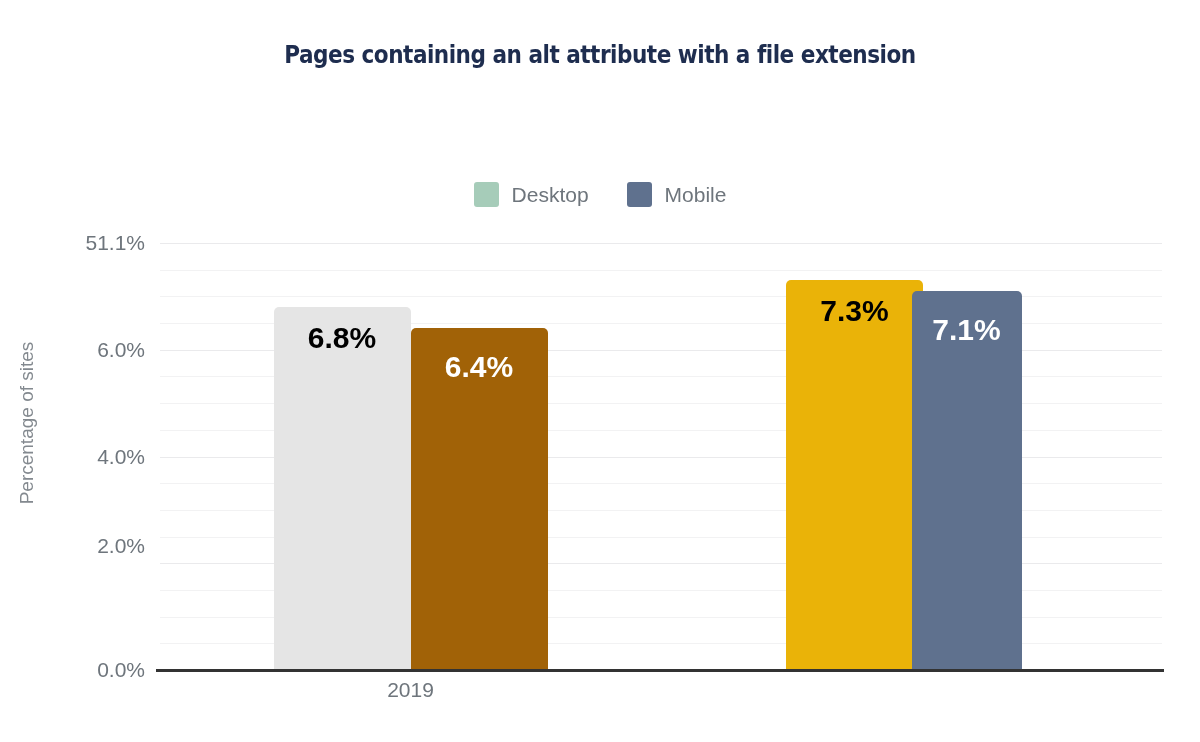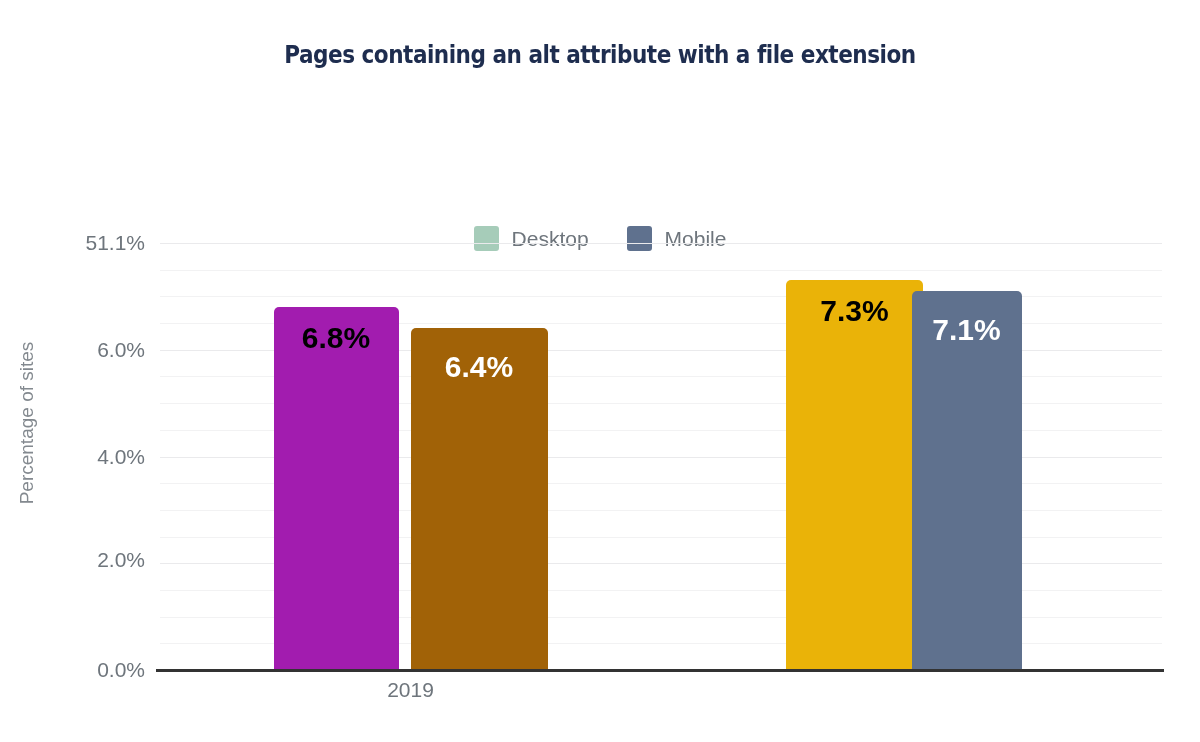--- a/index.html
+++ b/index.html
@@ -51,21 +51,20 @@
   
   .legend {
     position: absolute;
     left: 0;
     top: 182px;
     width: 1200px;
     display: flex;
     justify-content: center;
     align-items: center;
     gap: 38px;
-    margin-top: 44px;
   }
   .legend-item {
     display: flex;
     align-items: center;
     gap: 13px;
   }
   .legend-swatch {
     width: 25px;
     height: 25px;
     border-radius: 3px;
@@ -194,21 +193,21 @@
     <div class="legend-item">
       <span class="legend-swatch" style="background:#5f718e"></span>
       <span class="legend-label">Mobile</span>
     </div>
   </div>
 
   <div class="y-axis-title">Percentage of sites</div>
 
   <div class="y-ticks" id="y-ticks">
       <div class="y-tick-label" style="top: 427px;">0.0%</div>
-      <div class="y-tick-label" style="top: 317px;">2.0%</div>
+      <div class="y-tick-label" style="top: 303px;">2.0%</div>
       <div class="y-tick-label" style="top: 213.5px;">4.0%</div>
       <div class="y-tick-label" style="top: 106.75px;">6.0%</div>
       <div class="y-tick-label" style="top: 0px;">51.1%</div>
     </div>
 
   <div class="plot" id="plot">
     <div class="gridlines" id="gridlines">
         <div class="gridline major" style="top: 427px;"></div>
         <div class="gridline" style="top: 400.312px;"></div>
         <div class="gridline" style="top: 373.625px;"></div>
@@ -221,21 +220,21 @@
         <div class="gridline" style="top: 186.812px;"></div>
         <div class="gridline" style="top: 160.125px;"></div>
         <div class="gridline" style="top: 133.438px;"></div>
         <div class="gridline major" style="top: 106.75px;"></div>
         <div class="gridline" style="top: 80.0625px;"></div>
         <div class="gridline" style="top: 53.375px;"></div>
         <div class="gridline" style="top: 26.6875px;"></div>
         <div class="gridline major" style="top: 0px;"></div>
       </div>
     <div id="bars">
-        <div class="bar desktop" style="left: 113.5px; width: 125px; height: 362.95px; background: #a21caf;">
+        <div class="bar desktop" style="left: 113.5px; width: 137px; height: 362.95px; background: #e5e5e5;">
           <span class="bar-value">6.8%</span>
         </div>
         <div class="bar mobile" style="left: 250.5px; width: 137px; height: 341.6px; background: #a16207;">
           <span class="bar-value">6.4%</span>
         </div>
         <div class="bar desktop" style="left: 626px; width: 137px; height: 389.637px; background: #eab308;">
           <span class="bar-value">7.3%</span>
         </div>
         <div class="bar mobile" style="left: 751.5px; width: 110px; height: 378.962px; background: rgb(95, 113, 142);">
           <span class="bar-value">7.1%</span>

